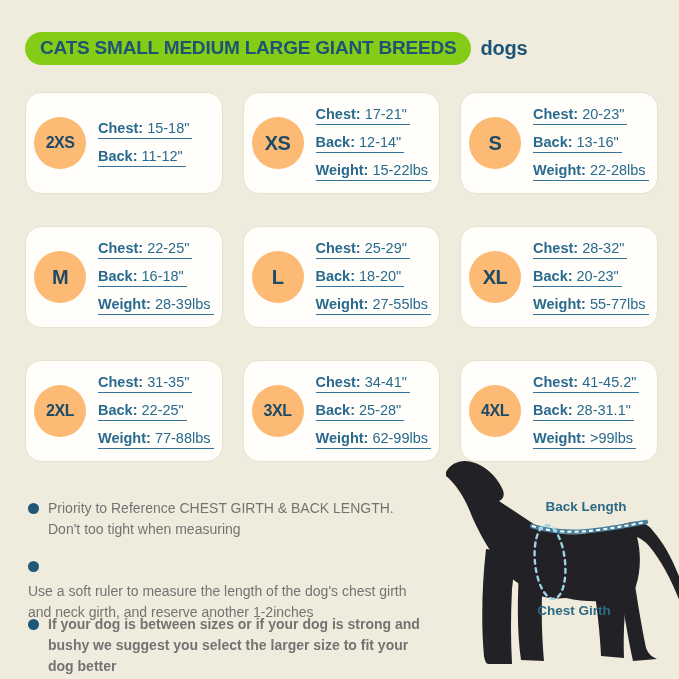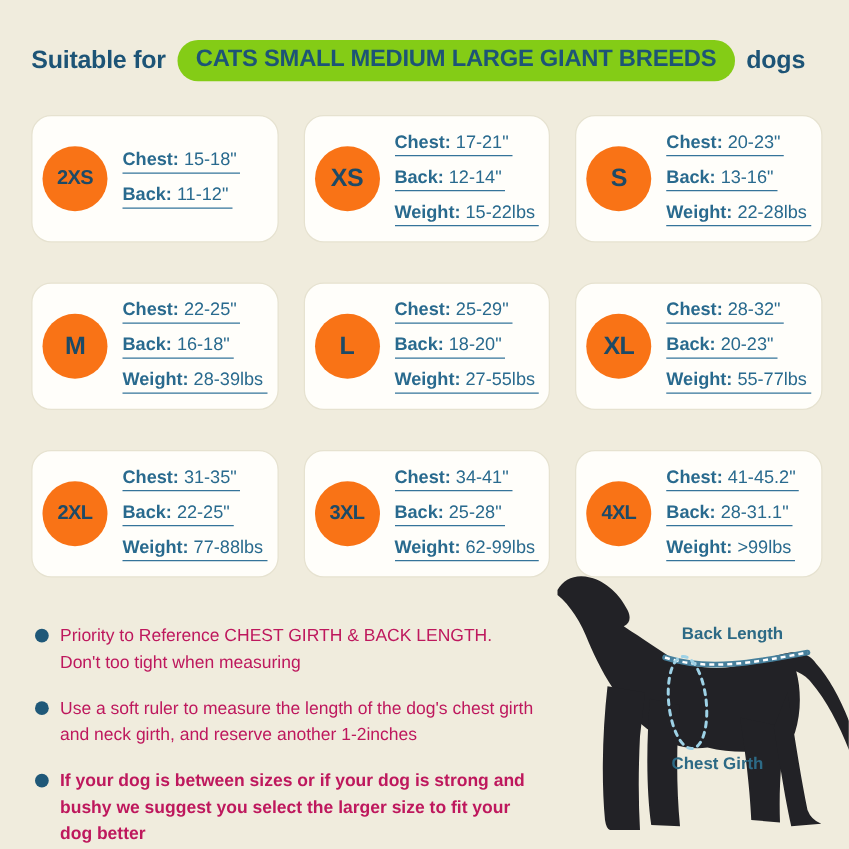--- a/index.html
+++ b/index.html
@@ -32,64 +32,63 @@
     position:absolute; left:25px; top:92px; width:629px;
     display:grid; grid-template-columns:repeat(3,1fr); gap:32px 20px;
   }
   .card {
     background:#fffefa; border:1px solid #e6e2d0; border-radius:16px;
     height:102px; display:flex; align-items:center; gap:12px;
     padding:0 8px 0 8px;
   }
   .badge {
     flex:none; width:52px; height:52px; border-radius:50%;
-    background:#f97316; color:#1d4a66;
+    background:#fdba74; color:#1d4a66;
     display:flex; align-items:center; justify-content:center;
     font-weight:700; font-size:20px; letter-spacing:-0.5px;
   }
   .badge-sm { font-size:16px; }
   .measures { display:flex; flex-direction:column; gap:9px; }
   .measure {
     width:max-content; max-width:128px;
     border-bottom:1.5px solid #35749a;
     padding:0 3px 2px 0;
     font-size:14.5px; color:#296a8e; white-space:nowrap;
   }
   .m-label { font-weight:700; }
   .m-value { font-weight:500; margin-left:4px; }
 
   
   .notes { position:absolute; left:28px; top:498px; width:400px; }
   .note { position:absolute; left:0; display:flex; gap:9px; }
   .note-1 { top:0; }
-  .note-2 { top:58px; }
+  .note-2 { top:58px;flex-direction:column; }
   .note-3 { top:116px;font-weight:bold; }
   .dot {
     flex:none; width:11px; height:11px; border-radius:50%;
     background:#1f5878; margin-top:5px;
   }
   .note-text {
-    width:385px; font-size:14px; line-height:1.5; color:#be185d;
+    width:385px; font-size:14px; line-height:1.5; color:#737373;
     white-space:pre-line;
   }
 
   
   .dog-diagram { position:absolute; left:434px; top:434px; width:260px; height:245px; }
   .diagram-label {
     font-family:"Liberation Sans", sans-serif;
     font-size:13.5px; font-weight:600; fill:#2d6a85;
   }
 </style>
 </head>
 <body>
 
 <div class="page">
 
   <div class="title-row">
-    <span class="title-prefix">Suitable for</span>
     <span class="title-pill">CATS SMALL MEDIUM LARGE GIANT BREEDS</span>
     <span class="title-suffix">dogs</span>
   </div>
 
   <div class="size-grid">
 
     <div class="card">
       <div class="badge badge-sm">2XS</div>
       <div class="measures">
         <div class="measure"><span class="m-label">Chest:</span><span class="m-value">15-18"</span></div>

